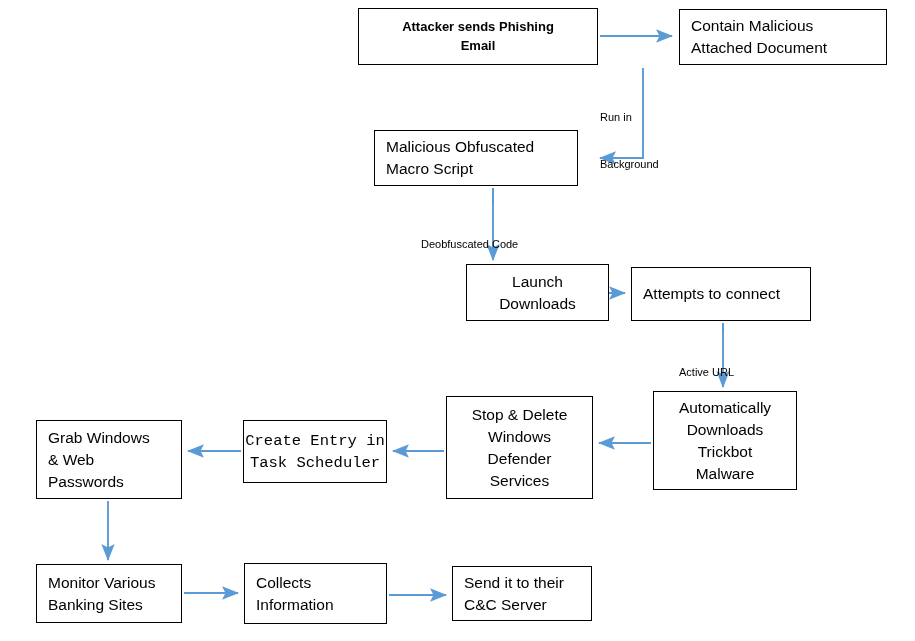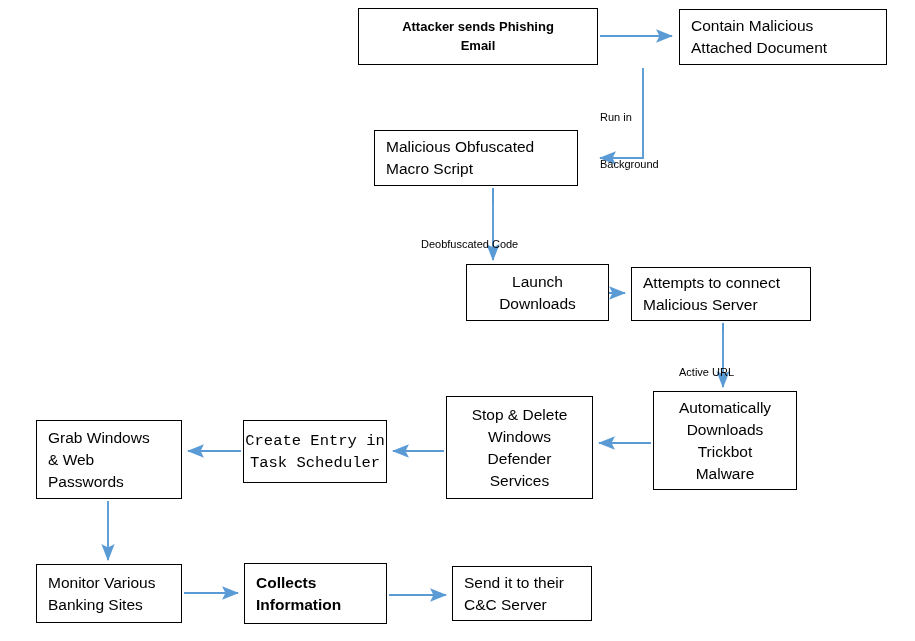--- a/index.html
+++ b/index.html
@@ -113,21 +113,20 @@
     <span class="line">Macro Script</span>
   </div>
 
   <div class="node align-center" style="left:422px; top:264px; width:143px; height:57px;margin-left:44px;">
     <span class="line">Launch</span>
     <span class="line">Downloads</span>
   </div>
 
   <div class="node align-left" style="left:631px; top:267px; width:180px; height:54px;text-align:right;">
     <span class="line">Attempts to connect</span>
-    <span class="line">Malicious Server</span>
   </div>
 
   <div class="node align-center" style="left:653px; top:391px; width:144px; height:99px;">
     <span class="line">Automatically</span>
     <span class="line">Downloads</span>
     <span class="line">Trickbot</span>
     <span class="line">Malware</span>
   </div>
 
   <div class="node align-center" style="left:446px; top:396px; width:147px; height:103px;">
@@ -146,21 +145,21 @@
     <span class="line">Monitor Various</span>
     <span class="line">Banking Sites</span>
   </div>
 
   <div class="node align-left" style="left:36px; top:420px; width:146px; height:79px;">
     <span class="line">Grab Windows</span>
     <span class="line">&amp; Web</span>
     <span class="line">Passwords</span>
   </div>
 
-  <div class="node align-left" style="left:244px; top:563px; width:143px; height:61px;font-weight:bold;">
+  <div class="node align-left" style="left:244px; top:563px; width:143px; height:61px;">
     <span class="line">Collects</span>
     <span class="line">Information</span>
   </div>
 
   <div class="node align-left" style="left:452px; top:566px; width:140px; height:55px;">
     <span class="line">Send it to their</span>
     <span class="line">C&amp;C Server</span>
   </div>
 
   <div class="edge-label" style="left:600px; top:79px;">

